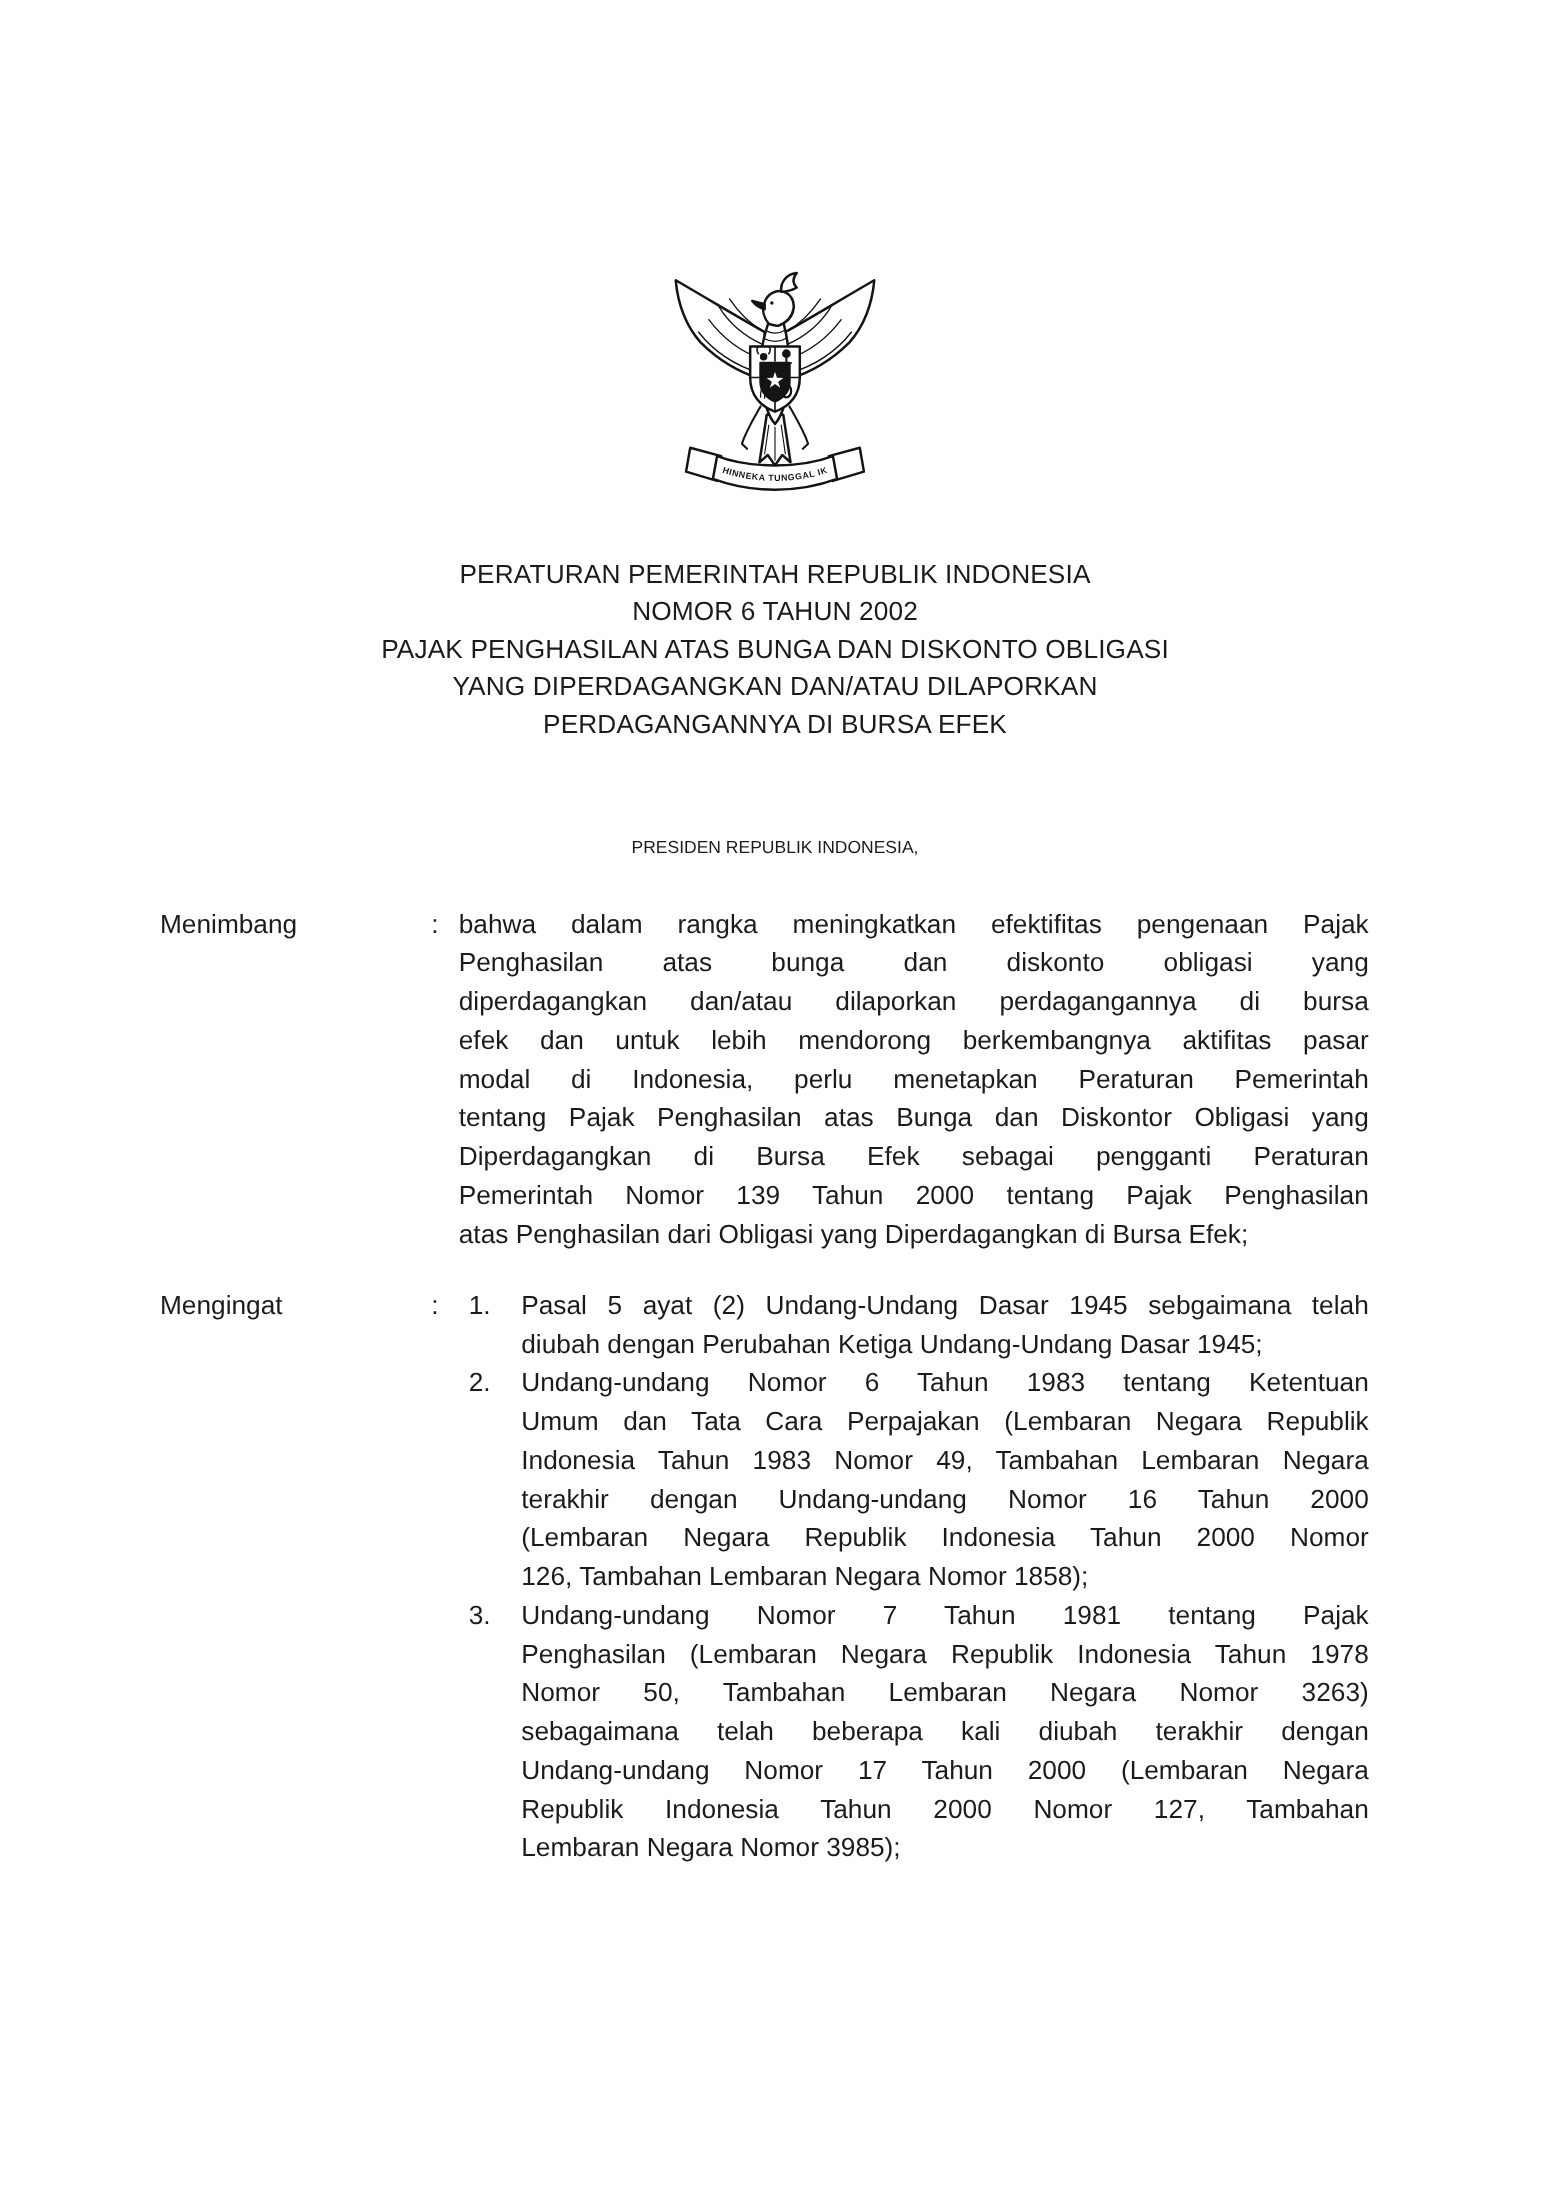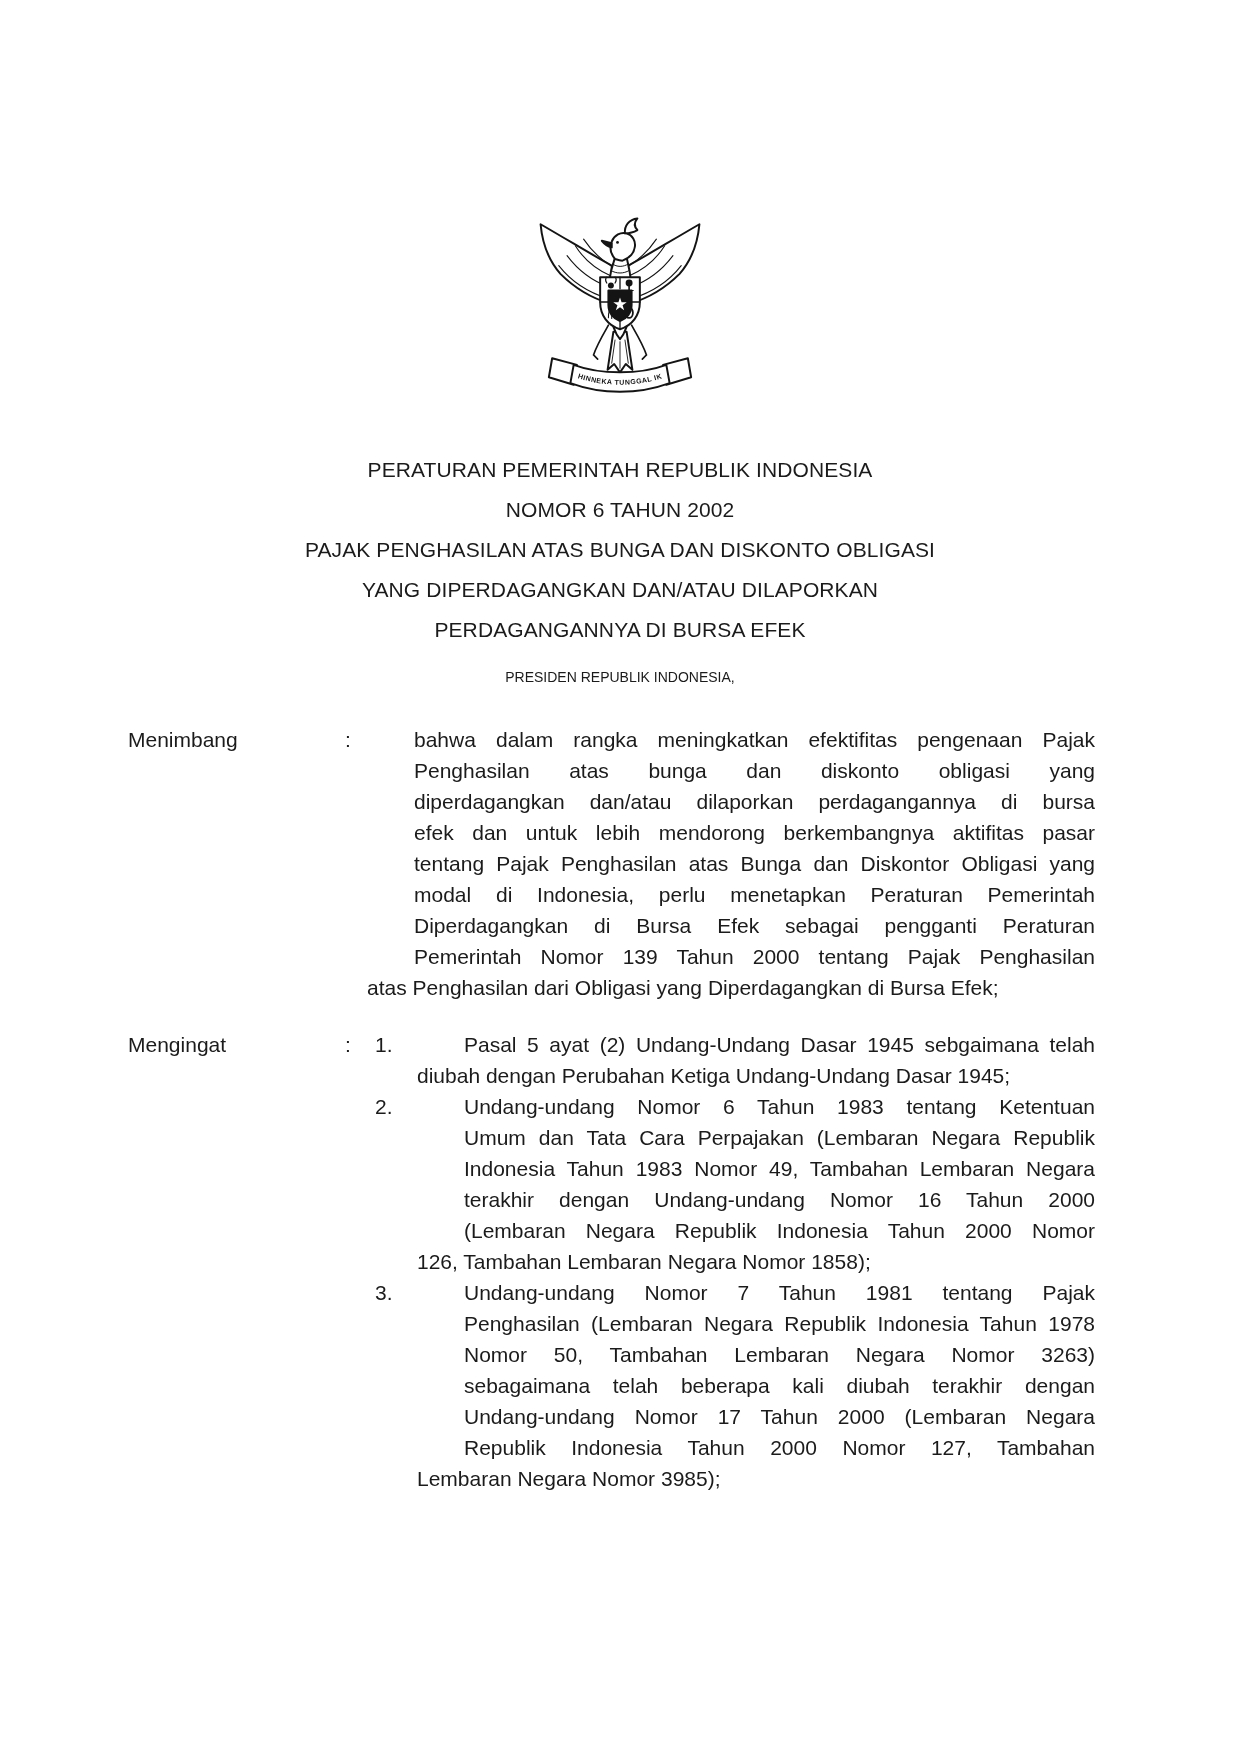--- a/index.html
+++ b/index.html
@@ -7,40 +7,40 @@
   body { font-family:"Liberation Sans", sans-serif; color:#1b1b1b; position:relative; }
 
   .page { position:absolute; inset:0; background:#fff; }
 
   .emblem { position:absolute; top:206px; left:50%; transform:translateX(-50%); }
 
   .title-block {
     position:absolute; top:445px; left:0; width:100%;
     text-align:center; font-size:21px; line-height:30px; letter-spacing:.1px;
   }
-  .title-block .line { height:30px; overflow:hidden;margin-top:10px; }
+  .title-block .line { height:30px; overflow:hidden; }
 
   .salutation {
     position:absolute; top:662px; left:0; width:100%;
     text-align:center; font-size:14px; line-height:30px;
   }
 
   .clause { position:absolute; left:0; width:1240px; font-size:21px; line-height:31px; }
   #menimbang { top:724px; }
   #mengingat { top:1029px; }
   .clabel { position:absolute; left:128px; top:0; }
   .colon  { position:absolute; left:345px; top:0; }
   .cbody  { position:absolute; left:367px; top:0; width:728px; }
   #mengingat .cbody { left:375px; width:720px; }
 
   .item { position:relative; padding-left:42px; }
   .num  { position:absolute; left:0; top:0; }
 
   .line { height:31px; overflow:hidden; }
-  .line.j { text-align:justify; text-align-last:justify;margin-left:47px; }
+  .line.j { text-align:justify; text-align-last:justify; }
   .line.j::after { content:""; display:inline-block; width:100%; height:0; }
 </style>
 </head>
 <body>
 
 <div class="page">
 
   <svg class="emblem" width="182" height="192" viewBox="0 0 220 232" xmlns="http://www.w3.org/2000/svg">
     <g fill="#ffffff" stroke="#141414" stroke-width="2.4" stroke-linejoin="round" stroke-linecap="round">
 
@@ -121,22 +121,22 @@
   <div class="salutation">PRESIDEN REPUBLIK INDONESIA,</div>
 
   <section class="clause" id="menimbang">
     <div class="clabel">Menimbang</div>
     <div class="colon">:</div>
     <div class="cbody">
         <div class="line j">bahwa dalam rangka meningkatkan efektifitas pengenaan Pajak</div>
         <div class="line j">Penghasilan atas bunga dan diskonto obligasi yang</div>
         <div class="line j">diperdagangkan dan/atau dilaporkan perdagangannya di bursa</div>
         <div class="line j">efek dan untuk lebih mendorong berkembangnya aktifitas pasar</div>
+        <div class="line j">modal di Indonesia, perlu menetapkan Peraturan Pemerintah</div>
         <div class="line j">tentang Pajak Penghasilan atas Bunga dan Diskontor Obligasi yang</div>
-        <div class="line j">modal di Indonesia, perlu menetapkan Peraturan Pemerintah</div>
         <div class="line j">Diperdagangkan di Bursa Efek sebagai pengganti Peraturan</div>
         <div class="line j">Pemerintah Nomor 139 Tahun 2000 tentang Pajak Penghasilan</div>
         <div class="line">atas Penghasilan dari Obligasi yang Diperdagangkan di Bursa Efek;</div>
       </div>
   </section>
 
   <section class="clause" id="mengingat">
     <div class="clabel">Mengingat</div>
     <div class="colon">:</div>
     <div class="cbody">

